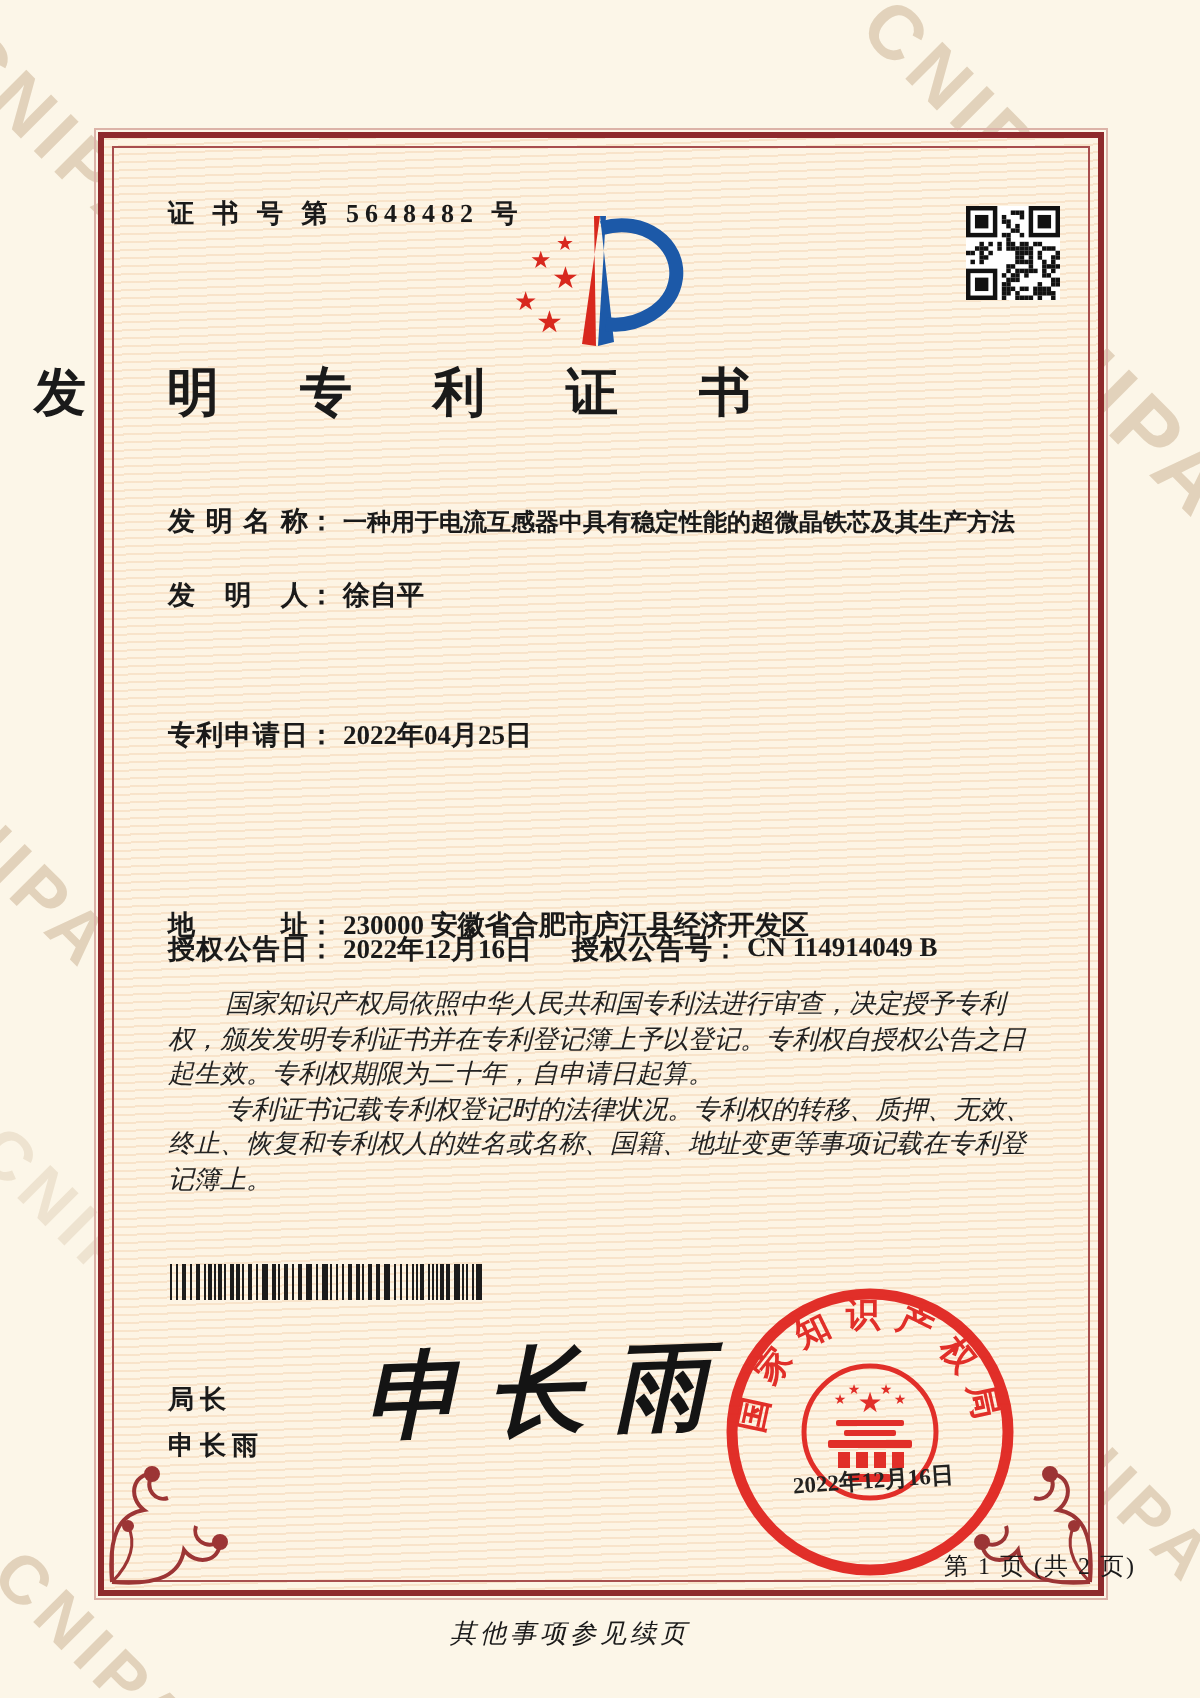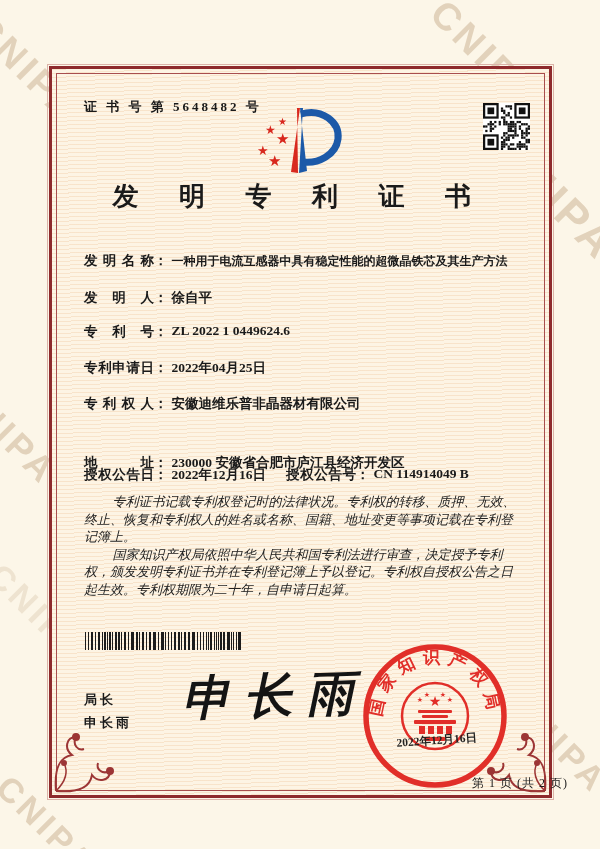--- a/index.html
+++ b/index.html
@@ -26,21 +26,21 @@
          background-image:repeating-linear-gradient(178deg,rgba(240,200,160,0.38) 0 1px,rgba(0,0,0,0) 1px 4px);}
   .innerline{position:absolute;left:4px;top:4px;right:4px;bottom:4px;
          border:1px solid #a84e4e;pointer-events:none;}
   .flourish{position:absolute;width:70px;height:70px;}
   .flourish.bl{left:-2px;bottom:-2px;}
   .flourish.br{right:-2px;bottom:-2px;transform:scaleX(-1);}
   
   .cert-no{position:absolute;left:84px;top:98px;font-size:13px;font-weight:bold;letter-spacing:3px;}
   .logo{position:absolute;left:248px;top:100px;}
   .qr{position:absolute;left:483px;top:103px;width:47px;height:47px;}
-  .title{position:absolute;left:0;top:179px;width:488px;text-align:right;
+  .title{position:absolute;left:0;top:179px;width:488px;text-align:left;
          font-size:26px;font-weight:bold;letter-spacing:17px;text-indent:17px;}
   
   .row{position:absolute;left:84px;white-space:nowrap;font-size:13.5px;font-weight:bold;}
   .row .lbl{display:inline-block;width:70px;text-align:justify;text-align-last:justify;vertical-align:top;}
   .row .colon{display:inline-block;vertical-align:top;}
   .row .val{display:inline-block;margin-left:4px;vertical-align:top;}
   .row .val.small{font-size:12px;padding-top:1px;}
   .row .pair2{margin-left:20px;}
   .r1{top:252px;} .r2{top:289px;} .r3{top:323px;} .r4{top:359px;}
   .r5{top:395px;} .r6{top:430px;margin-top:24px;} .r7{top:466px;}
@@ -244,39 +244,33 @@
     </svg>
 
   <div class="title">发 明 专 利 证 书</div>
 
   <div class="row r1">
     <span class="lbl">发明名称</span><span class="colon">：</span><span class="val small">一种用于电流互感器中具有稳定性能的超微晶铁芯及其生产方法</span>
   </div>
   <div class="row r2">
     <span class="lbl">发明人</span><span class="colon">：</span><span class="val">徐自平</span>
   </div>
-  <div class="row r3">
-    <span class="lbl">专利号</span><span class="colon">：</span><span class="val">ZL 2022 1 0449624.6</span>
-  </div>
   <div class="row r4">
     <span class="lbl">专利申请日</span><span class="colon">：</span><span class="val">2022年04月25日</span>
   </div>
-  <div class="row r5">
-    <span class="lbl">专利权人</span><span class="colon">：</span><span class="val">安徽迪维乐普非晶器材有限公司</span>
-  </div>
   <div class="row r6">
     <span class="lbl">地址</span><span class="colon">：</span><span class="val">230000  安徽省合肥市庐江县经济开发区</span>
   </div>
   <div class="row r7">
     <span class="lbl">授权公告日</span><span class="colon">：</span><span class="val">2022年12月16日</span><span class="pair2"><span class="lbl">授权公告号</span><span class="colon">：</span><span class="val">CN 114914049 B</span></span>
   </div>
 
   <div class="legal">
+    <p>国家知识产权局依照中华人民共和国专利法进行审查，决定授予专利权，颁发发明专利证书并在专利登记簿上予以登记。专利权自授权公告之日起生效。专利权期限为二十年，自申请日起算。</p>
     <p>专利证书记载专利权登记时的法律状况。专利权的转移、质押、无效、终止、恢复和专利权人的姓名或名称、国籍、地址变更等事项记载在专利登记簿上。</p>
-    <p>国家知识产权局依照中华人民共和国专利法进行审查，决定授予专利权，颁发发明专利证书并在专利登记簿上予以登记。专利权自授权公告之日起生效。专利权期限为二十年，自申请日起算。</p>
   </div>
 
   <svg class="barcode" id="barcode" viewBox="0 0 158 18" preserveAspectRatio="none">
       <rect x="0" y="0" width="1" height="18" fill="#1c1c1c"></rect>
       <rect x="3" y="0" width="1" height="18" fill="#1c1c1c"></rect>
       <rect x="6" y="0" width="2" height="18" fill="#1c1c1c"></rect>
       <rect x="10" y="0" width="1" height="18" fill="#1c1c1c"></rect>
       <rect x="13" y="0" width="2" height="18" fill="#1c1c1c"></rect>
       <rect x="17" y="0" width="1" height="18" fill="#1c1c1c"></rect>
       <rect x="19" y="0" width="2" height="18" fill="#1c1c1c"></rect>
@@ -351,14 +345,15 @@
       <rect x="-16" y="10" width="6" height="8"></rect>
       <rect x="-7" y="10" width="6" height="8"></rect>
       <rect x="2" y="10" width="6" height="8"></rect>
       <rect x="11" y="10" width="6" height="8"></rect>
       <rect x="-11" y="21" width="22" height="4" rx="2"></rect>
     </g>
     <text x="0" y="28" font-size="11.5" font-weight="bold" fill="#151515" text-anchor="middle" transform="rotate(-4)">2022年12月16日</text>
   </svg>
 
   <div class="page-num">第 1 页 (共 2 页)</div>
+  <div class="cont-note">其他事项参见续页</div>
 
 </div>
 
 </body></html>

